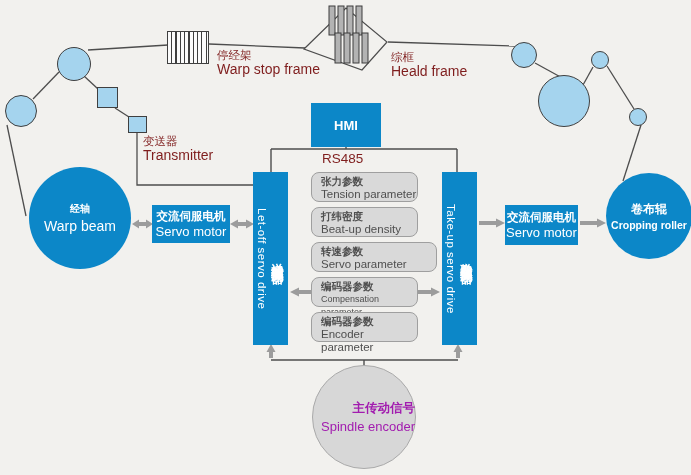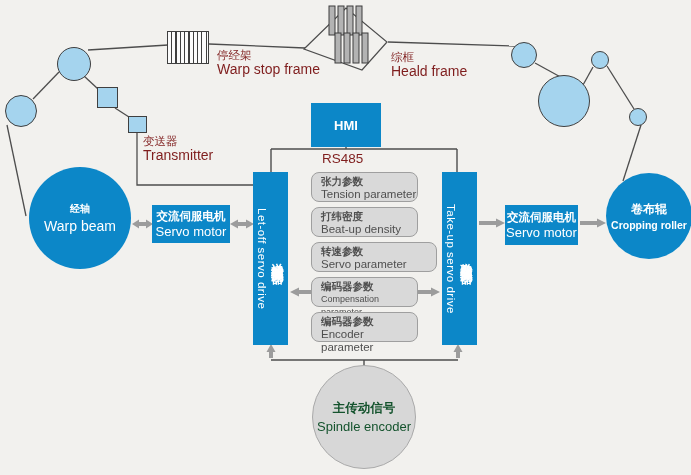--- a/index.html
+++ b/index.html
@@ -8,21 +8,21 @@
   #lines{position:absolute;left:0;top:0;z-index:1;}
   .abs{position:absolute;box-sizing:border-box;}
   
   .roller{border-radius:50%;background:#a5d4ee;border:1.4px solid #3f3f3f;z-index:2;}
   .sq{background:#a5d4ee;border:1.4px solid #3f3f3f;z-index:2;}
   
   .stopframe{background:repeating-linear-gradient(to right,#fbfbfb 0px,#fbfbfb 3.1px,#3f3f3f 3.1px,#3f3f3f 4.3px);border:1.4px solid #3f3f3f;z-index:2;}
   
   .bluebox{background:#0c87c8;color:#fff;display:flex;flex-direction:column;align-items:center;justify-content:center;text-align:center;z-index:3;}
   .bluecircle{border-radius:50%;}
-  .graycircle{background:#d7d7d7;border:1.4px solid #aaaaaa;border-radius:50%;color:#14532d;display:flex;flex-direction:column;align-items:center;justify-content:center;text-align:center;z-index:2;}
+  .graycircle{background:#d7d7d7;border:1.4px solid #aaaaaa;border-radius:50%;color:#a21caf;display:flex;flex-direction:column;align-items:flex-end;justify-content:center;text-align:center;z-index:2;}
   
   .param{background:#d9d9d9;border:1.2px solid #9f9f9f;border-radius:8px;color:#4f4f4f;padding:2px 0 0 9px;z-index:3;}
   .param .zh{font-size:10.5px;font-weight:600;line-height:13px;}
   .param .en{font-size:11.5px;line-height:13px;}
   .param .en.small{font-size:9px;}
   
   .label{color:#7f1d1d;z-index:4;white-space:nowrap;}
   .label .zh{font-size:11.5px;line-height:14px;}
   .label .en{font-size:14px;line-height:14px;}
   .zh-b{font-weight:bold;}

